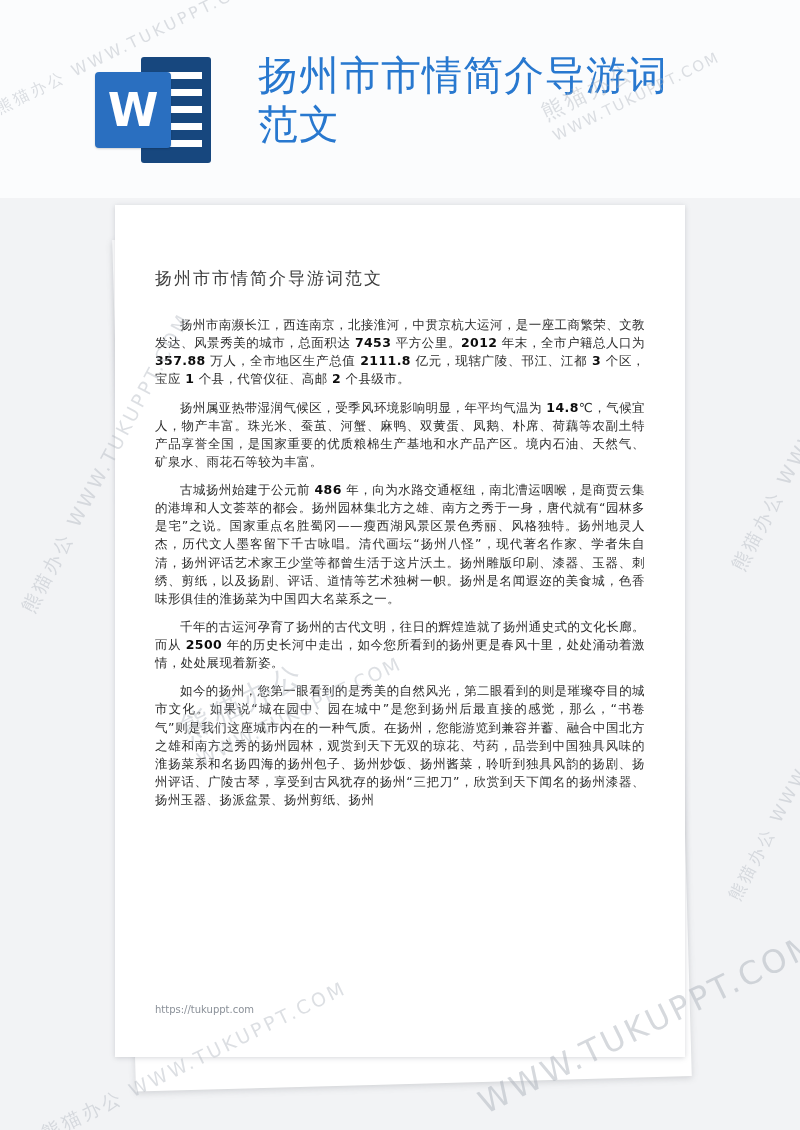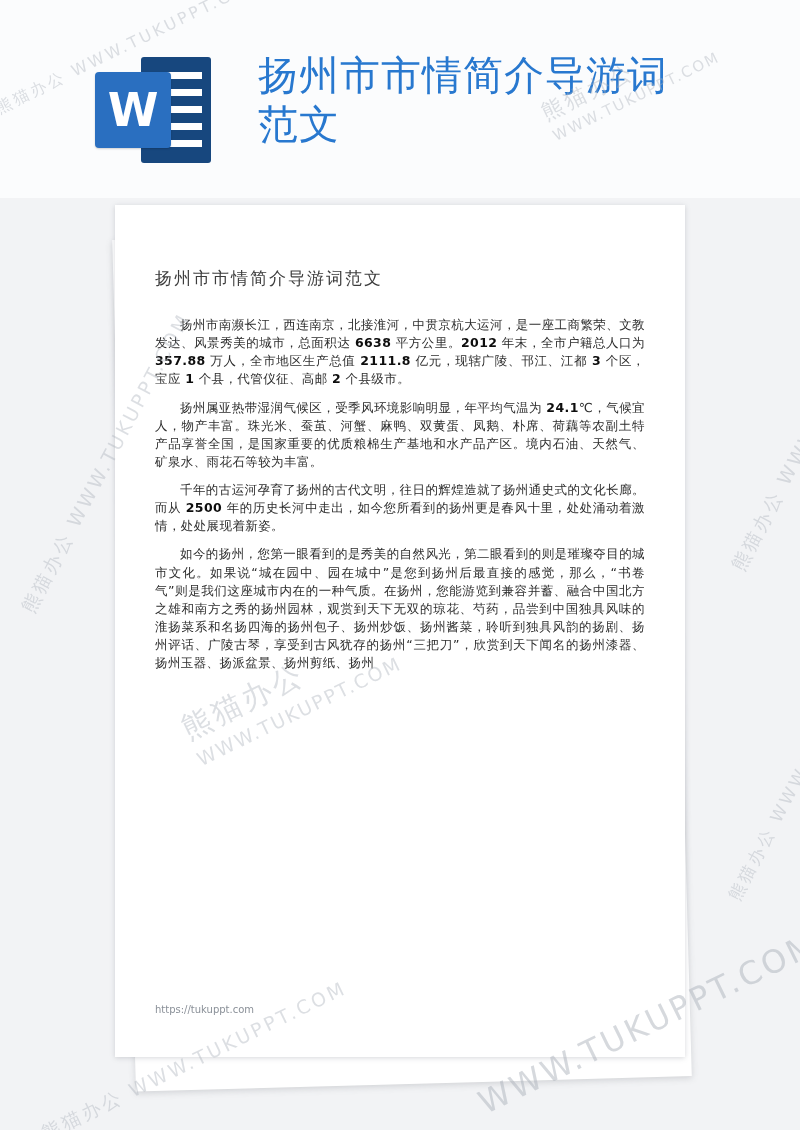--- a/index.html
+++ b/index.html
@@ -64,22 +64,23 @@
     </div>
     <div class="page-title">扬州市市情简介导游词范文</div>
   </div>
 
   <div class="page-behind"></div>
 
   <div class="document-page">
     <div class="page-inner">
       <h2 class="doc-title">扬州市市情简介导游词范文</h2>
       <div class="doc-body">
-        <p>扬州市南濒长江，西连南京，北接淮河，中贯京杭大运河，是一座工商繁荣、文教发达、风景秀美的城市，总面积达 <b>6638</b> 平方公里。<b>2012</b> 年末，全市户籍总人口为 <b>357.88</b> 万人，全市地区生产总值 <b>2111.8</b> 亿元，现辖广陵、邗江、江都 <b>3</b> 个区，宝应 <b>1</b> 个县，代管仪征、高邮 <b>2</b> 个县级市。</p>
-        <p>扬州属亚热带湿润气候区，受季风环境影响明显，年平均气温为 <b>24.1</b>℃，气候宜人，物产丰富。珠光米、蚕茧、河蟹、麻鸭、双黄蛋、凤鹅、朴席、荷藕等农副土特产品享誉全国，是国家重要的优质粮棉生产基地和水产品产区。境内石油、天然气、矿泉水、雨花石等较为丰富。</p>
+        <p>扬州市南濒长江，西连南京，北接淮河，中贯京杭大运河，是一座工商繁荣、文教发达、风景秀美的城市，总面积达 <b>7453</b> 平方公里。<b>2012</b> 年末，全市户籍总人口为 <b>357.88</b> 万人，全市地区生产总值 <b>2111.8</b> 亿元，现辖广陵、邗江、江都 <b>3</b> 个区，宝应 <b>1</b> 个县，代管仪征、高邮 <b>2</b> 个县级市。</p>
+        <p>扬州属亚热带湿润气候区，受季风环境影响明显，年平均气温为 <b>14.8</b>℃，气候宜人，物产丰富。珠光米、蚕茧、河蟹、麻鸭、双黄蛋、凤鹅、朴席、荷藕等农副土特产品享誉全国，是国家重要的优质粮棉生产基地和水产品产区。境内石油、天然气、矿泉水、雨花石等较为丰富。</p>
+        <p>古城扬州始建于公元前 <b>486</b> 年，向为水路交通枢纽，南北漕运咽喉，是商贾云集的港埠和人文荟萃的都会。扬州园林集北方之雄、南方之秀于一身，唐代就有“园林多是宅”之说。国家重点名胜蜀冈——瘦西湖风景区景色秀丽、风格独特。扬州地灵人杰，历代文人墨客留下千古咏唱。清代画坛“扬州八怪”，现代著名作家、学者朱自清，扬州评话艺术家王少堂等都曾生活于这片沃土。扬州雕版印刷、漆器、玉器、刺绣、剪纸，以及扬剧、评话、道情等艺术独树一帜。扬州是名闻遐迩的美食城，色香味形俱佳的淮扬菜为中国四大名菜系之一。</p>
         <p>千年的古运河孕育了扬州的古代文明，往日的辉煌造就了扬州通史式的文化长廊。而从 <b>2500</b> 年的历史长河中走出，如今您所看到的扬州更是春风十里，处处涌动着激情，处处展现着新姿。</p>
         <p>如今的扬州，您第一眼看到的是秀美的自然风光，第二眼看到的则是璀璨夺目的城市文化。如果说“城在园中、园在城中”是您到扬州后最直接的感觉，那么，“书卷气”则是我们这座城市内在的一种气质。在扬州，您能游览到兼容并蓄、融合中国北方之雄和南方之秀的扬州园林，观赏到天下无双的琼花、芍药，品尝到中国独具风味的淮扬菜系和名扬四海的扬州包子、扬州炒饭、扬州酱菜，聆听到独具风韵的扬剧、扬州评话、广陵古琴，享受到古风犹存的扬州“三把刀”，欣赏到天下闻名的扬州漆器、扬州玉器、扬派盆景、扬州剪纸、扬州</p>
       </div>
       <a class="page-url">https://tukuppt.com</a>
     </div>
   </div>
 
   <div class="wm wm-topleft">
     <span class="wm-brand">熊猫办公</span>
     <span class="wm-url">WWW.TUKUPPT.COM</span>

